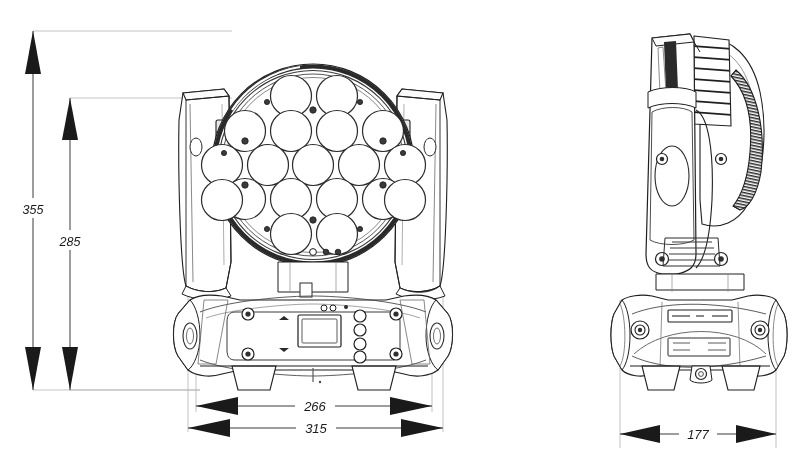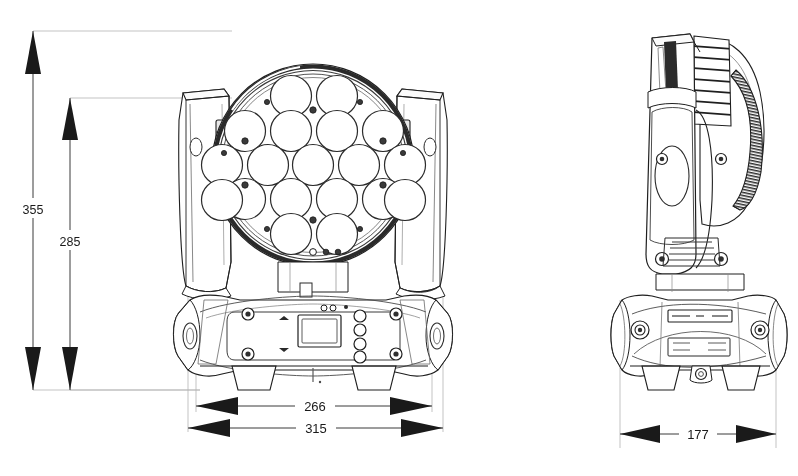--- a/index.html
+++ b/index.html
@@ -10,20 +10,21 @@
   }
   body {
     font-family: "Liberation Sans", sans-serif;
   }
   #stage {
     position: relative;
     width: 798px;
     height: 476px;
     background: #1d4ed8;
     overflow: hidden;
+    font-style: italic;
   }
   #stage svg {
     position: absolute;
     top: 0;
     left: 0;
     display: block;
   }
   .dimtext {
     font-family: "Liberation Sans", sans-serif;
     font-size: 13px;

